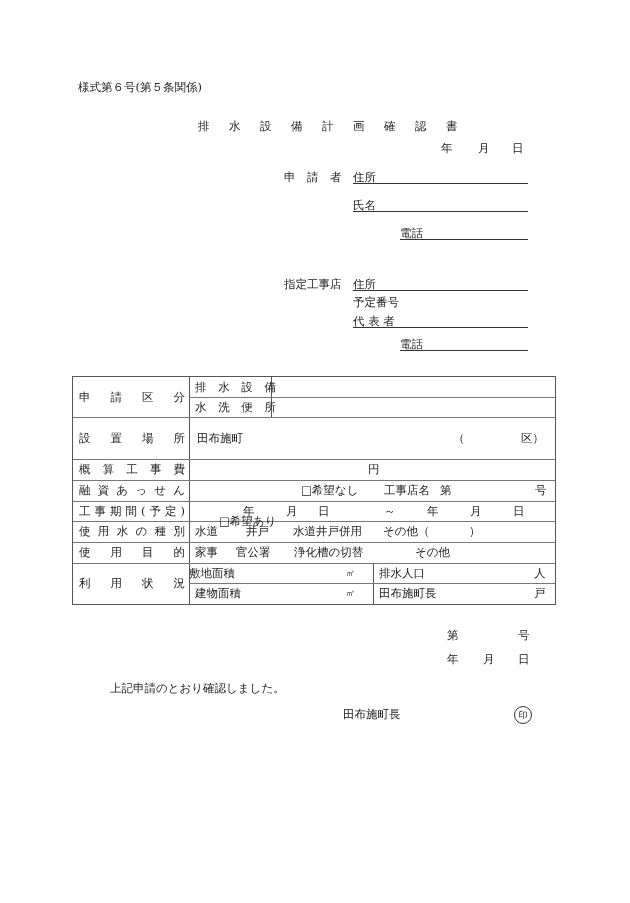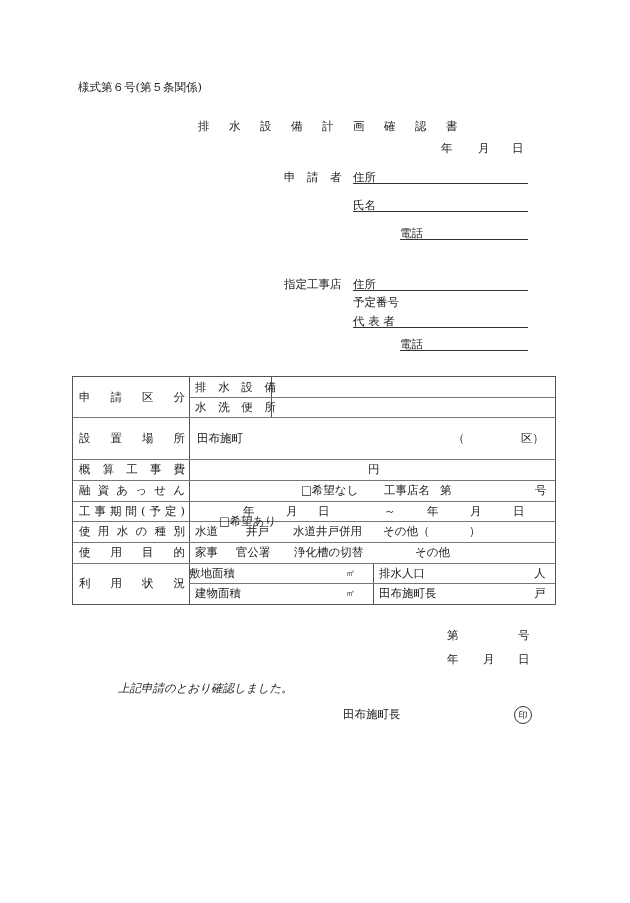--- a/index.html
+++ b/index.html
@@ -174,15 +174,15 @@
   <div class="cell" style="left:306px;top:206px;height:21px;">田布施町長</div>
   <div class="cell" style="left:461px;top:206px;height:21px;">戸</div>
 </div>
 
 <div class="abs" style="left:447px;top:628px;">
   <span style="display:inline-block;width:71px;">第</span><span>号</span>
 </div>
 <div class="abs" style="left:447px;top:652px;">
   <span style="display:inline-block;width:36px;">年</span><span style="display:inline-block;width:35px;">月</span><span>日</span>
 </div>
-<div class="abs" style="left:118px;top:681px;font-style:italic;">上記申請のとおり確認しました。</div>
+<div class="abs" style="left:110px;top:681px;">上記申請のとおり確認しました。</div>
 <div class="abs" style="left:343px;top:707px;">田布施町長</div>
 <div class="stamp" style="left:514px;top:706px;">印</div>
 
 </body></html>

